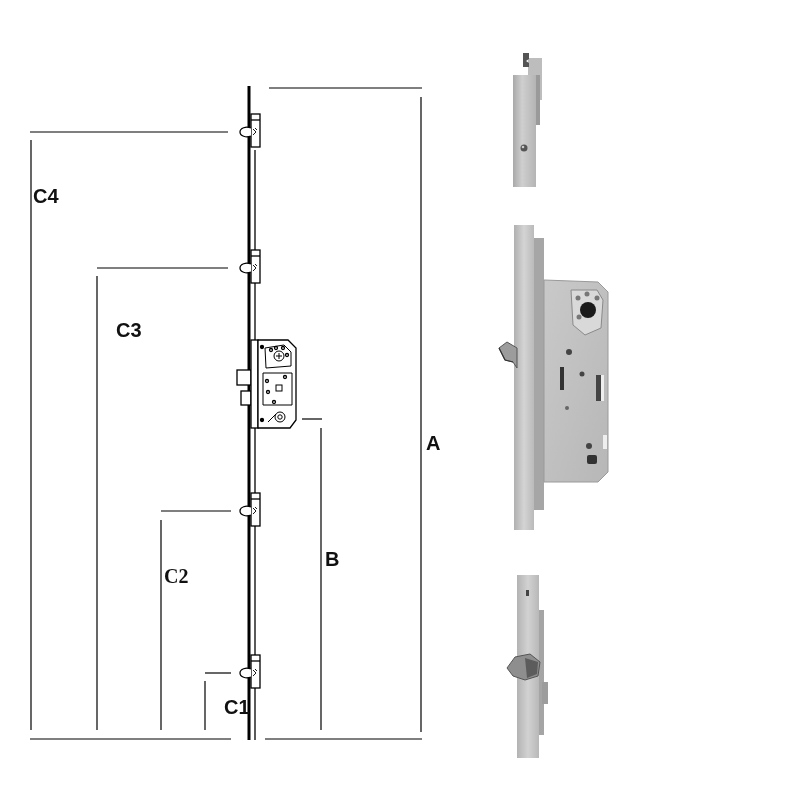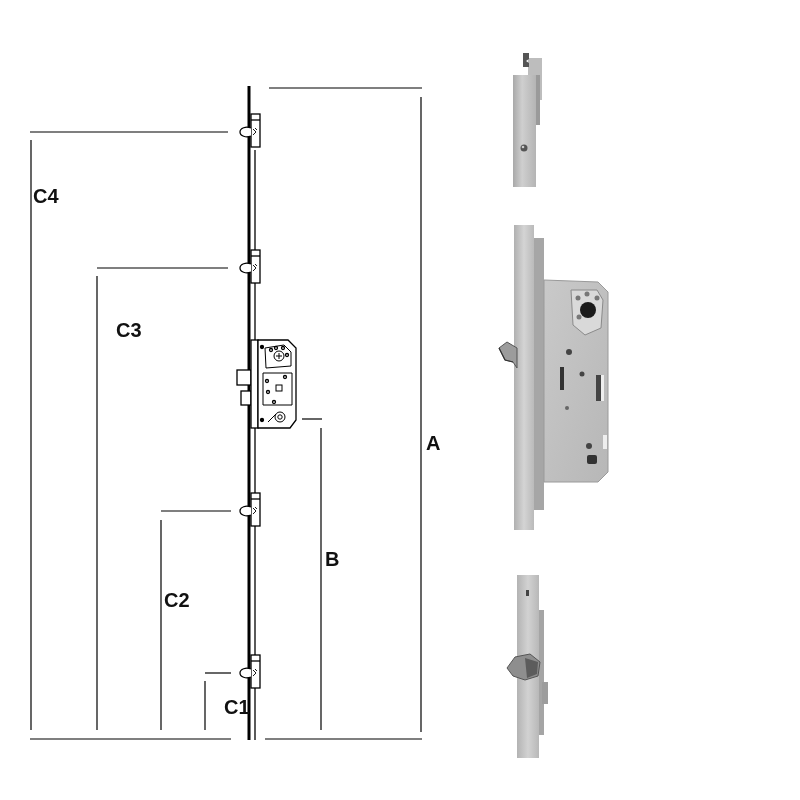--- a/index.html
+++ b/index.html
@@ -101,21 +101,21 @@
       <circle cx="280" cy="417" r="2.2" stroke-width="1"></circle>
       <line x1="268" y1="422" x2="276" y2="414" stroke-width="1"></line>
       <circle cx="262" cy="347" r="1.5" fill="#000"></circle>
       <circle cx="262" cy="420" r="1.5" fill="#000"></circle>
     </g>
   </svg>
 
   
   <span class="dim-label" style="left:33px; top:186px;">C4</span>
   <span class="dim-label" style="left:116px; top:320px;">C3</span>
-  <span class="dim-label" style="left:164px; top:590px;">C2</span>
+  <span class="dim-label" style="left:164px; top:566px;font-family:Liberation Serif, serif;">C2</span>
   <span class="dim-label" style="left:208px; top:697px;margin-left:16px;">C1</span>
   <span class="dim-label" style="left:325px; top:549px;">B</span>
   <span class="dim-label" style="left:426px; top:433px;">A</span>
 
   
   <svg class="photo" style="left:505px; top:45px;" width="50" height="150" viewBox="0 0 50 150">
     <defs>
       <linearGradient id="steelA" x1="0" x2="1" y1="0" y2="0">
         <stop offset="0" stop-color="#a9a9a9"></stop>
         <stop offset="0.4" stop-color="#cfcfcf"></stop>

